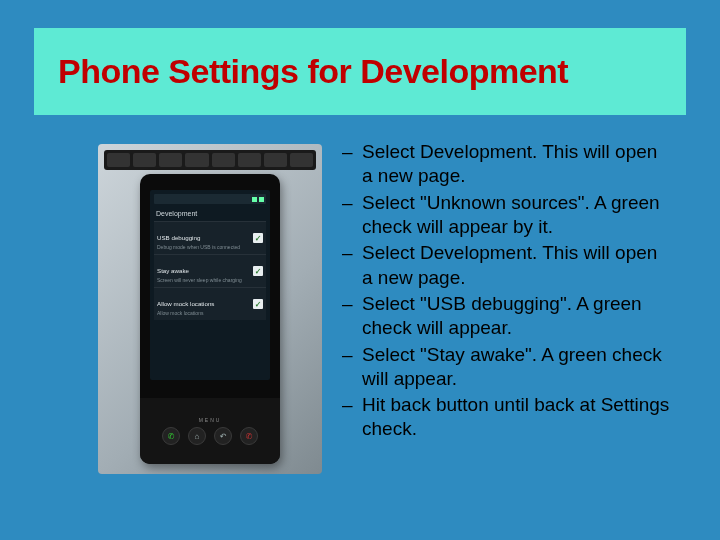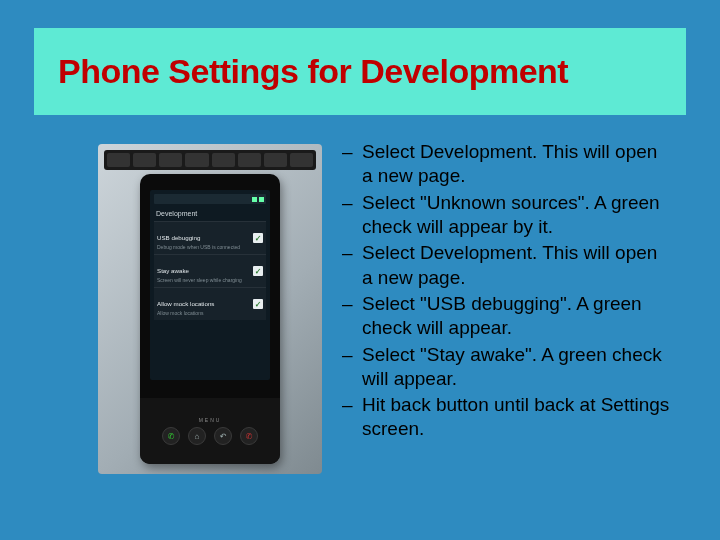--- a/index.html
+++ b/index.html
@@ -210,18 +210,18 @@
       </div>
     </div>
 
     <div class="bullets">
       <ul>
         <li>Select Development.  This will open a new page.</li>
         <li>Select "Unknown sources".  A green check will appear by it.</li>
         <li>Select Development. This will open a new page.</li>
         <li>Select "USB debugging". A green check will appear.</li>
         <li>Select "Stay awake". A green check will appear.</li>
-        <li>Hit back button until back at Settings screen.</li>
+        <li>Hit back button until back at Settings check.</li>
       </ul>
     </div>
 
   </div>
 </div>
 
 </body></html>

